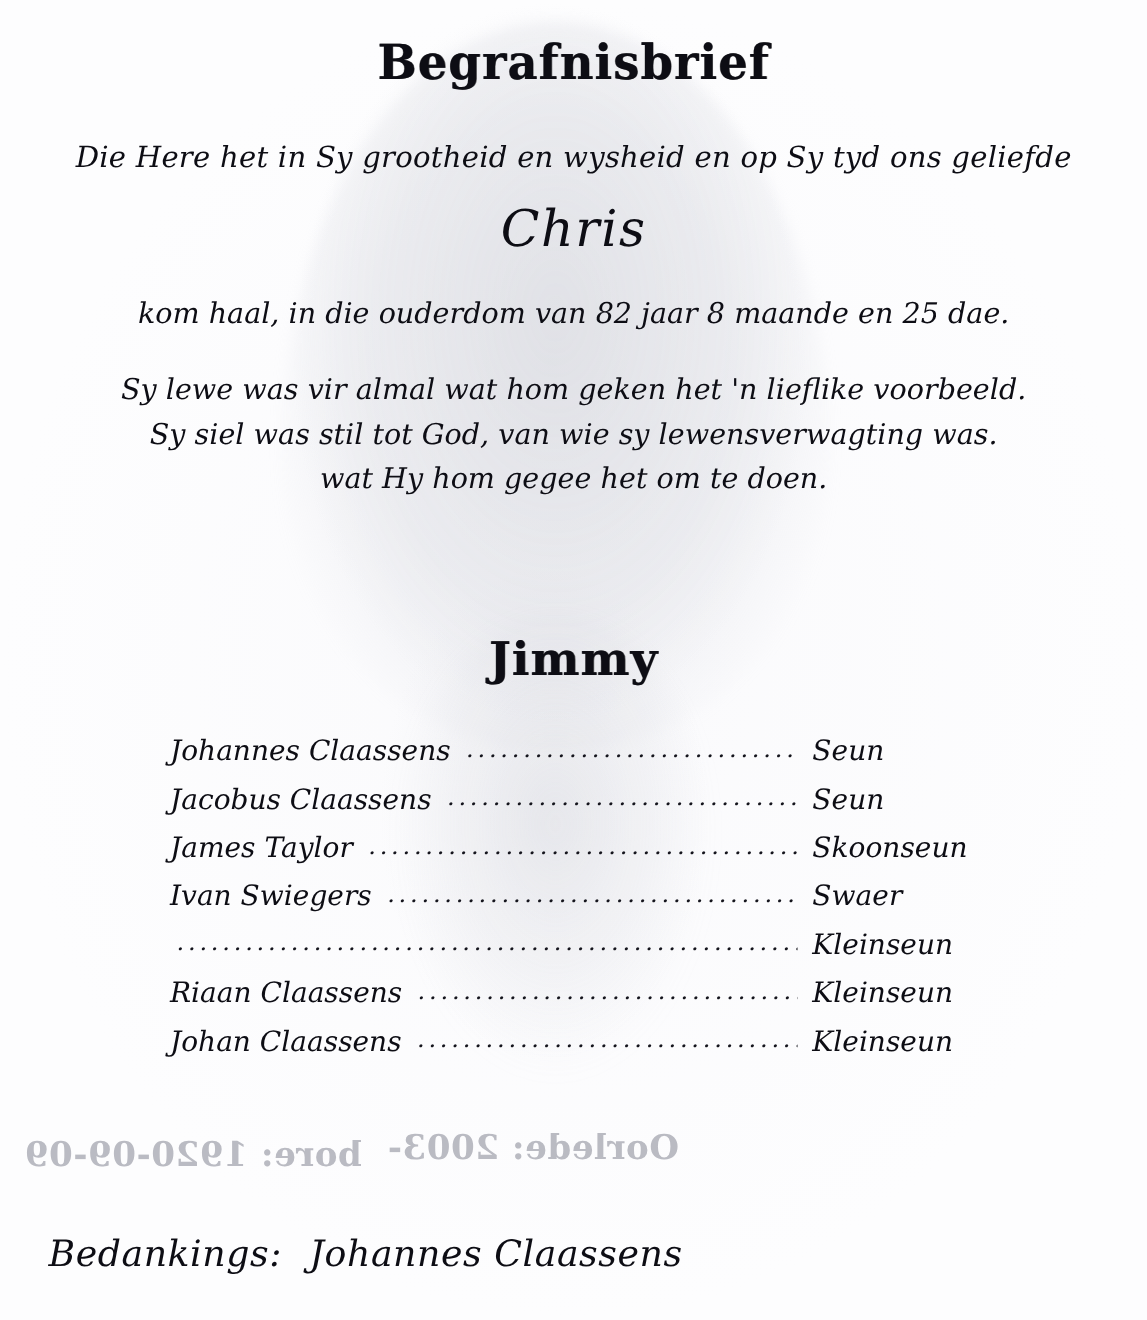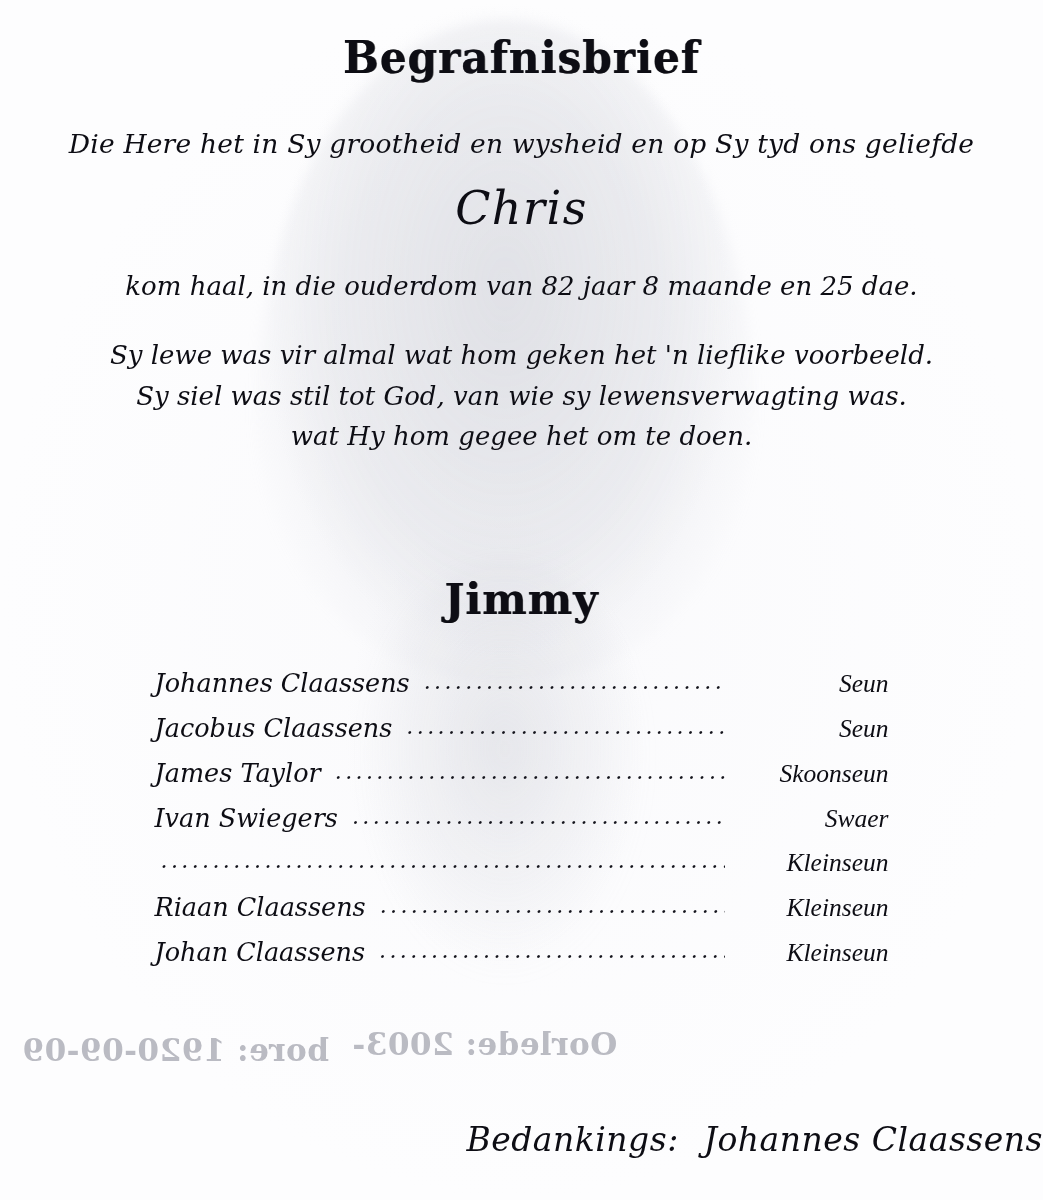--- a/index.html
+++ b/index.html
@@ -136,24 +136,23 @@
     overflow: hidden;
     white-space: nowrap;
     letter-spacing: 3.4px;
     font-size: 22px;
     color: #14141c;
     margin: 0 6px;
     transform: translateY(-3px);
   }
   .bearer-rel {
     flex: 0 0 auto;
-    text-align: right;
+    text-align: left;
     min-width: 150px;
     padding-left: 8px;
-    font-family: Liberation Serif, serif;
   }
 
   
   .bleed {
     position: absolute;
     z-index: 1;
     color: rgba(120,122,135,0.50);
     font-family: "DejaVu Serif", serif;
     font-weight: bold;
     font-size: 31px;
@@ -164,21 +163,21 @@
   }
   .bleed-left  { left: 22px;  top: 1032px; }
   .bleed-mid   { left: 352px; top: 1026px; }
 
   .thanks {
     position: absolute;
     z-index: 2;
     left: 0;
     right: 0;
     top: 1120px;
-    text-align: right;
+    text-align: left;
     font-style: italic;
     font-size: 33px;
     letter-spacing: 0.5px;
     margin-left: 44px;
   }
   .thanks .label { margin-right: 14px; }
 </style>
 </head>
 <body>
 

